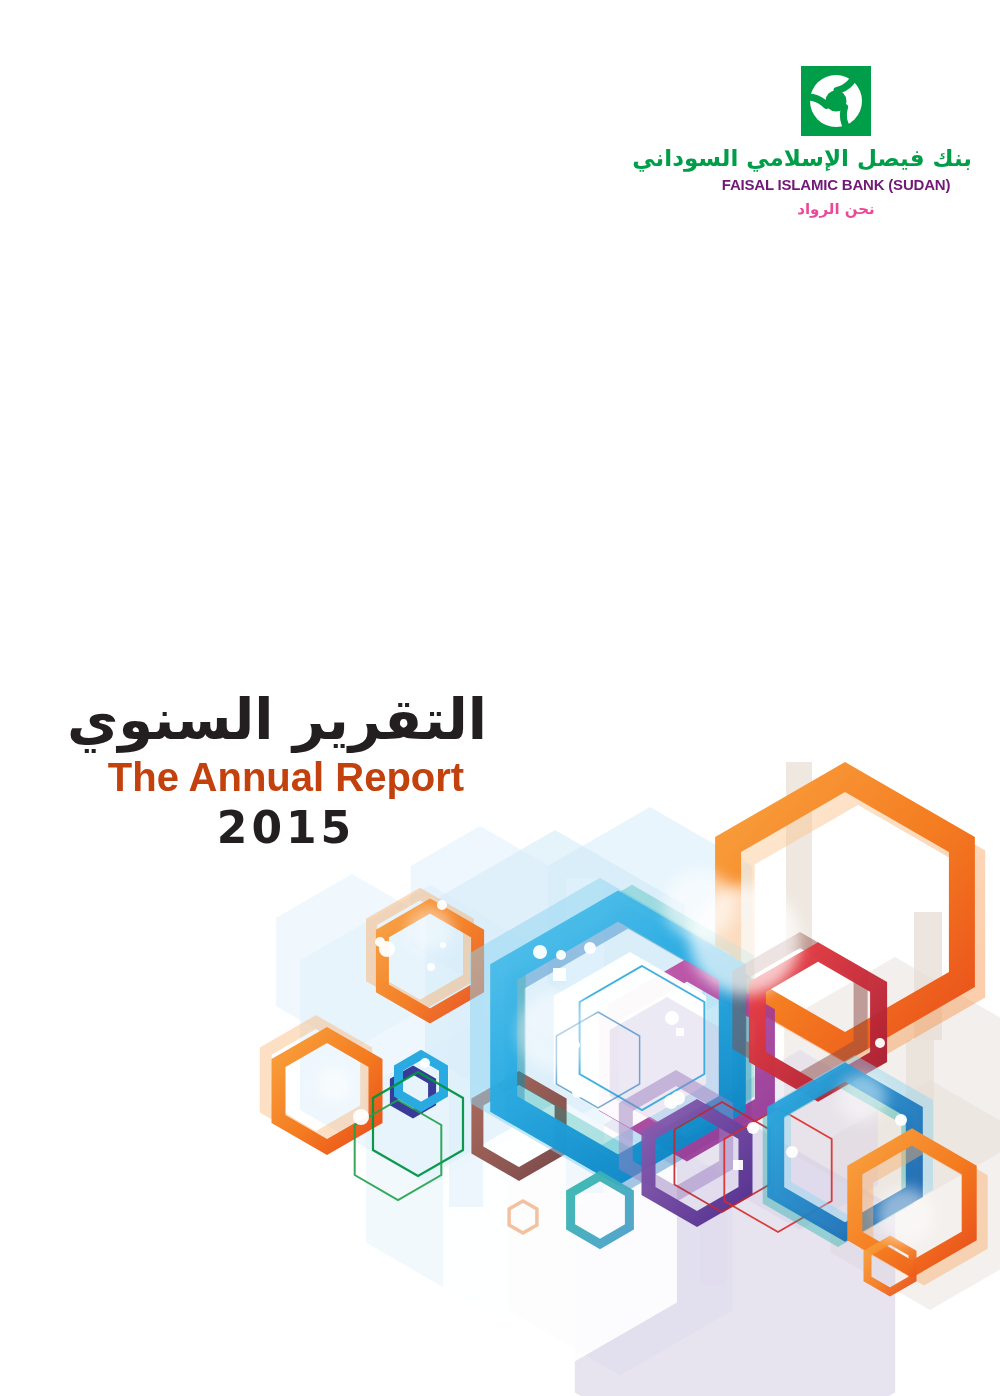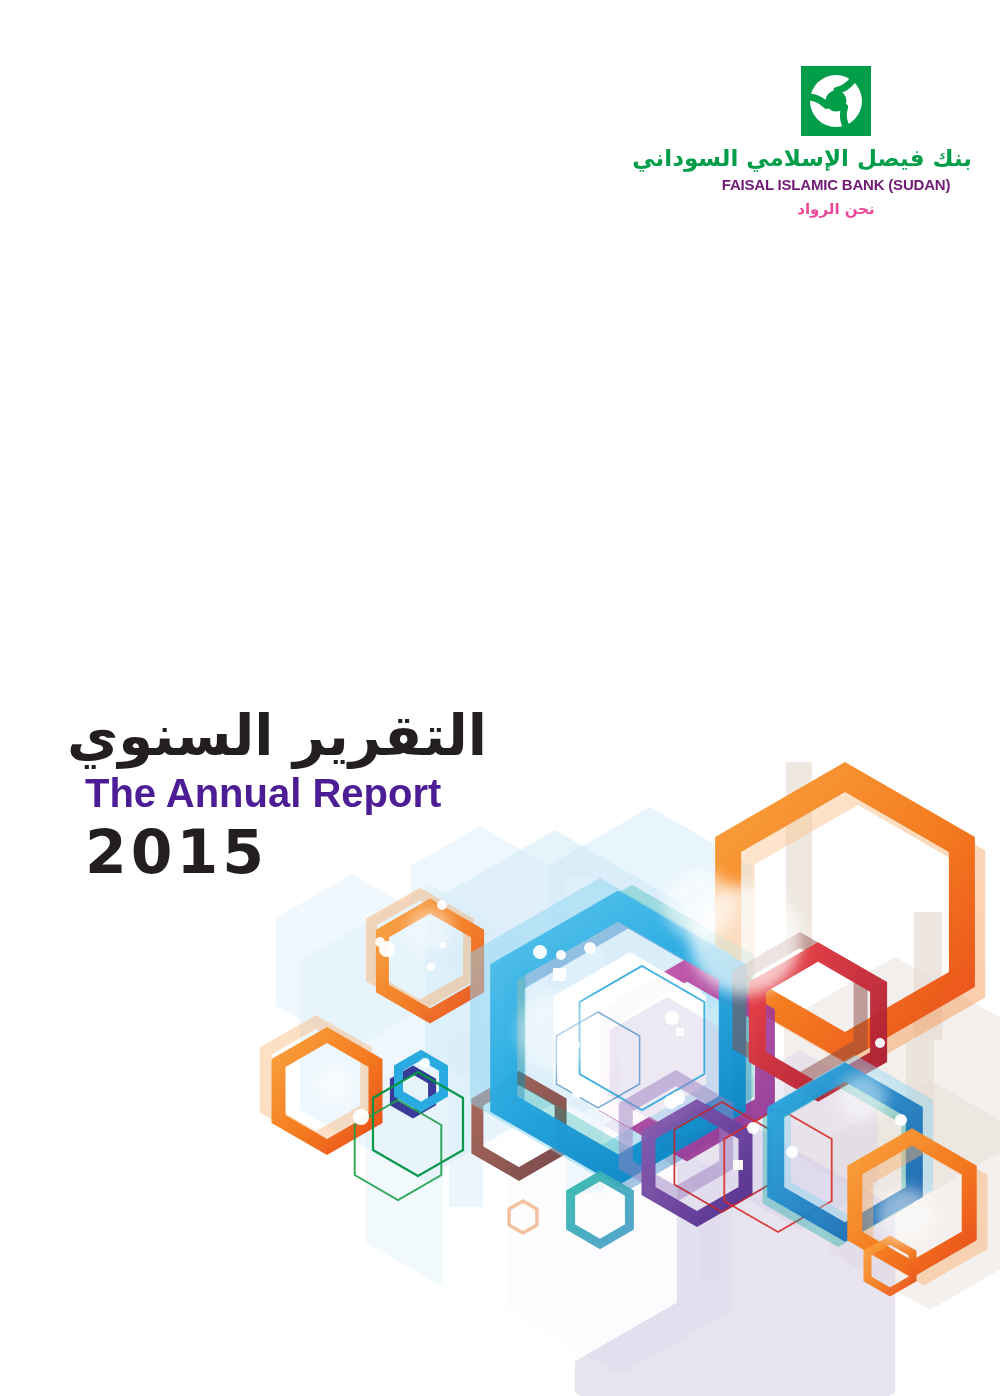--- a/index.html
+++ b/index.html
@@ -18,31 +18,31 @@
   }
   .name-en{
     color:#701a75;font-weight:bold;font-size:15px;letter-spacing:-0.2px;margin-top:5px;
     font-family:"Liberation Sans","DejaVu Sans",sans-serif;white-space:nowrap;
   }
   .slogan-ar{
     direction:rtl;color:#ec4899;font-weight:bold;font-size:15px;margin-top:7px;
     font-family:"DejaVu Sans",sans-serif;
   }
   
-  .title-block{position:absolute;top:700px;left:85px;width:402px;z-index:2;}
+  .title-block{position:absolute;top:684px;left:85px;width:402px;text-align:center;z-index:2;}
   .title-ar{
     direction:rtl;font-weight:bold;font-size:56px;line-height:1.3;color:#231F20;
     font-family:"DejaVu Sans",sans-serif;white-space:nowrap;
   }
   .title-en{
-    font-weight:bold;font-size:40px;line-height:1.0;margin-top:0px;color:#4c1d95;
+    font-weight:bold;font-size:40px;line-height:1.0;margin-top:0px;color:#c2410c;
     font-family:"Liberation Sans","DejaVu Sans",sans-serif;white-space:nowrap;
   }
   .year{
-    font-weight:bold;font-size:60px;line-height:1.0;margin-top:9px;letter-spacing:4px;
+    font-weight:bold;font-size:44px;line-height:1.0;margin-top:9px;letter-spacing:4px;
     color:#231F20;font-family:"DejaVu Sans",sans-serif;
   }
 </style>
 </head>
 <body>
 
 <div class="page">
 
   <svg class="artwork" viewBox="0 0 1000 1396" xmlns="http://www.w3.org/2000/svg" aria-hidden="true">
     <defs>

